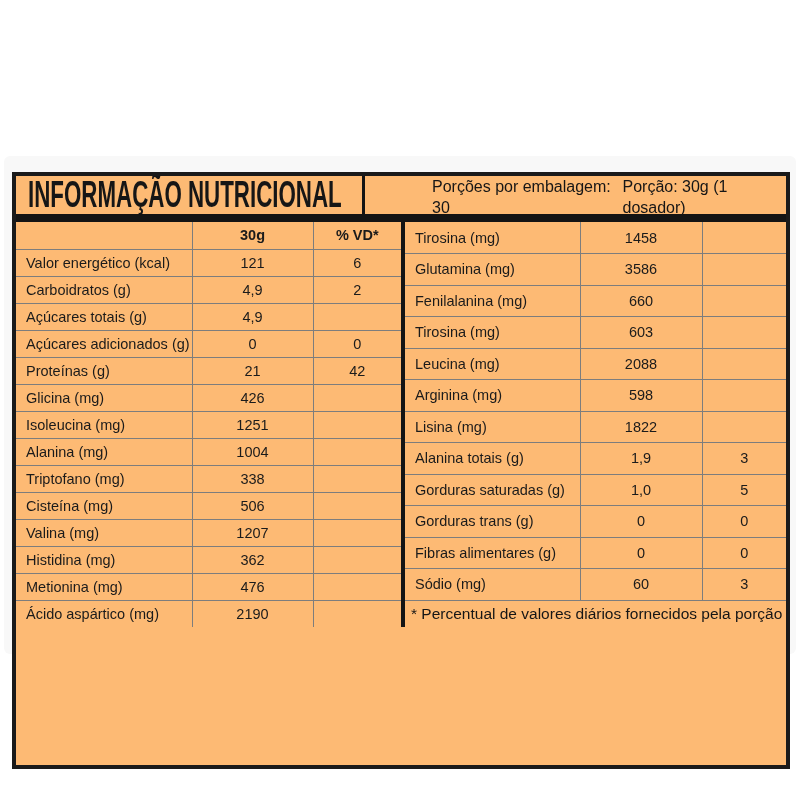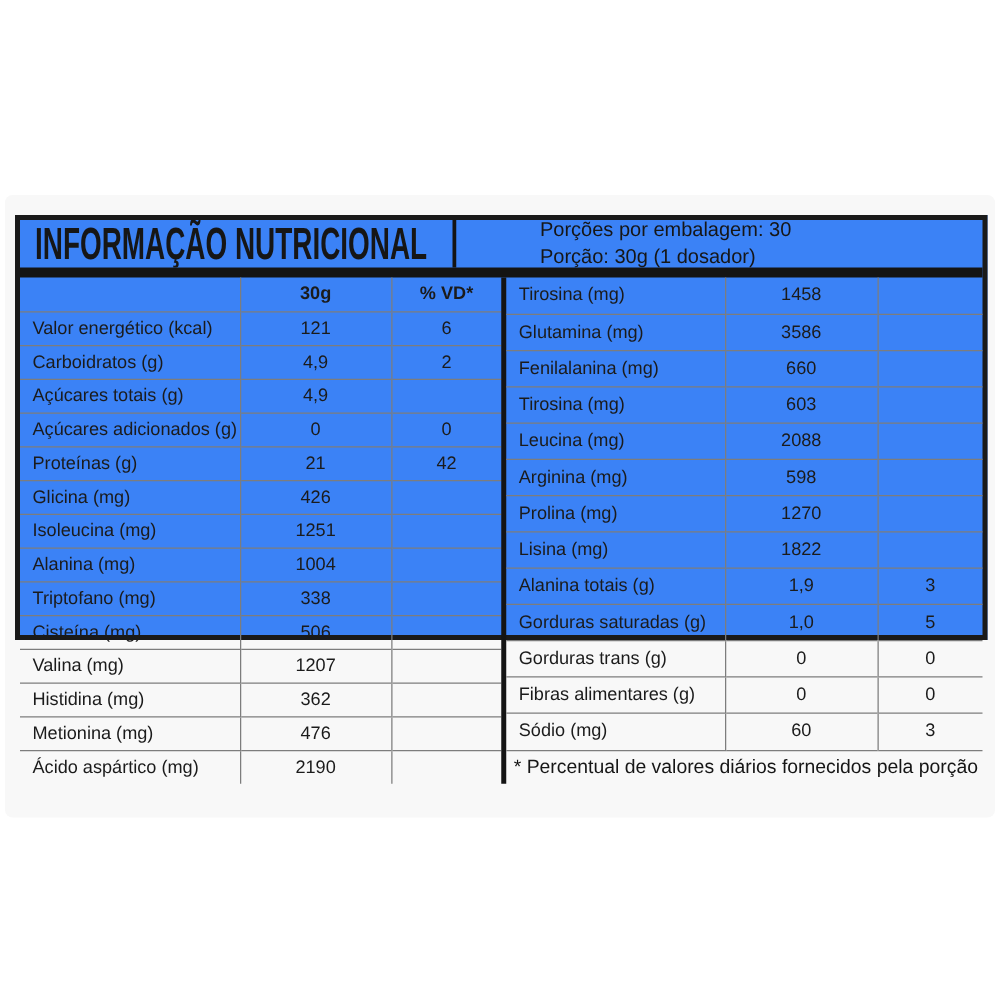--- a/index.html
+++ b/index.html
@@ -7,22 +7,22 @@
   body { font-family: "Liberation Sans", sans-serif; color: #1b1b1b; position: relative; }
 
   .sheet {
     position: absolute; left: 4px; top: 156px;
     width: 792px; height: 498px;
     background: #f8f8f8; border-radius: 6px;
   }
 
   .panel {
     position: absolute; left: 8px; top: 16px;
-    width: 778px; height: 340px;
-    background: #3b82f6;
+    width: 778px; height: 597px;
+    background: #fdba74;
     border: 4px solid #1a1a1a;
   }
 
   
   .panel-header {
     display: flex; height: 46px;
     border-bottom: 8px solid #141414;
   }
   .title-cell {
     width: 349px; flex: 0 0 349px;
@@ -30,21 +30,21 @@
     display: flex; align-items: center;
     padding-left: 12px; overflow: hidden;
   }
   .title-text {
     font-weight: bold; font-size: 36px; line-height: 1;
     white-space: nowrap;
     transform: scaleX(0.62); transform-origin: 0 50%;
     letter-spacing: 0px; color: #161616;
   }
   .serving-cell {
-    flex: 1; display: flex; flex-direction: column; justify-content: center;
+    flex: 1; display: flex; flex-direction: row; justify-content: center;
     padding-left: 67px; font-size: 16px; line-height: 21px; color: #161616;
   }
 
   
   .panel-body { display: flex; height: 405px; }
   .v-divider { width: 4px; flex: 0 0 4px; background: #141414; }
 
   table.nutri-table {
     border-collapse: collapse; table-layout: fixed;
     height: 405px; font-size: 14.5px; color: #1b1b1b;
@@ -230,25 +230,20 @@
               <td class="val">2088</td>
               <td class="val"></td>
             </tr>
 
             <tr>
               <td class="lbl">Arginina (mg)</td>
               <td class="val">598</td>
               <td class="val"></td>
             </tr>
 
-            <tr>
-              <td class="lbl">Prolina (mg)</td>
-              <td class="val">1270</td>
-              <td class="val"></td>
-            </tr>
 
             <tr>
               <td class="lbl">Lisina (mg)</td>
               <td class="val">1822</td>
               <td class="val"></td>
             </tr>
 
 
             <tr>
               <td class="lbl">Alanina totais (g)</td>

